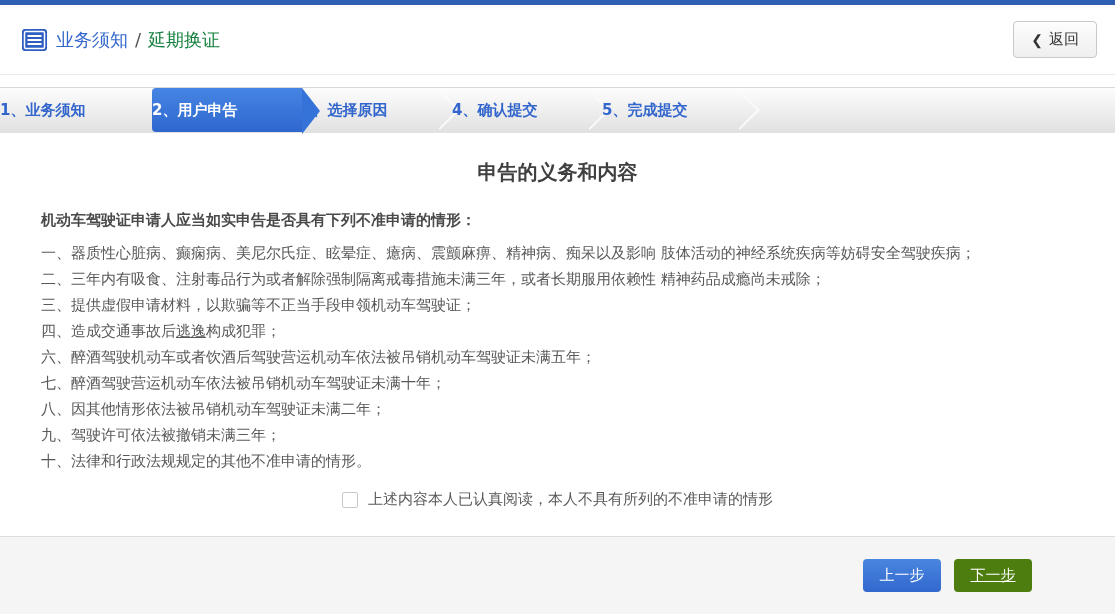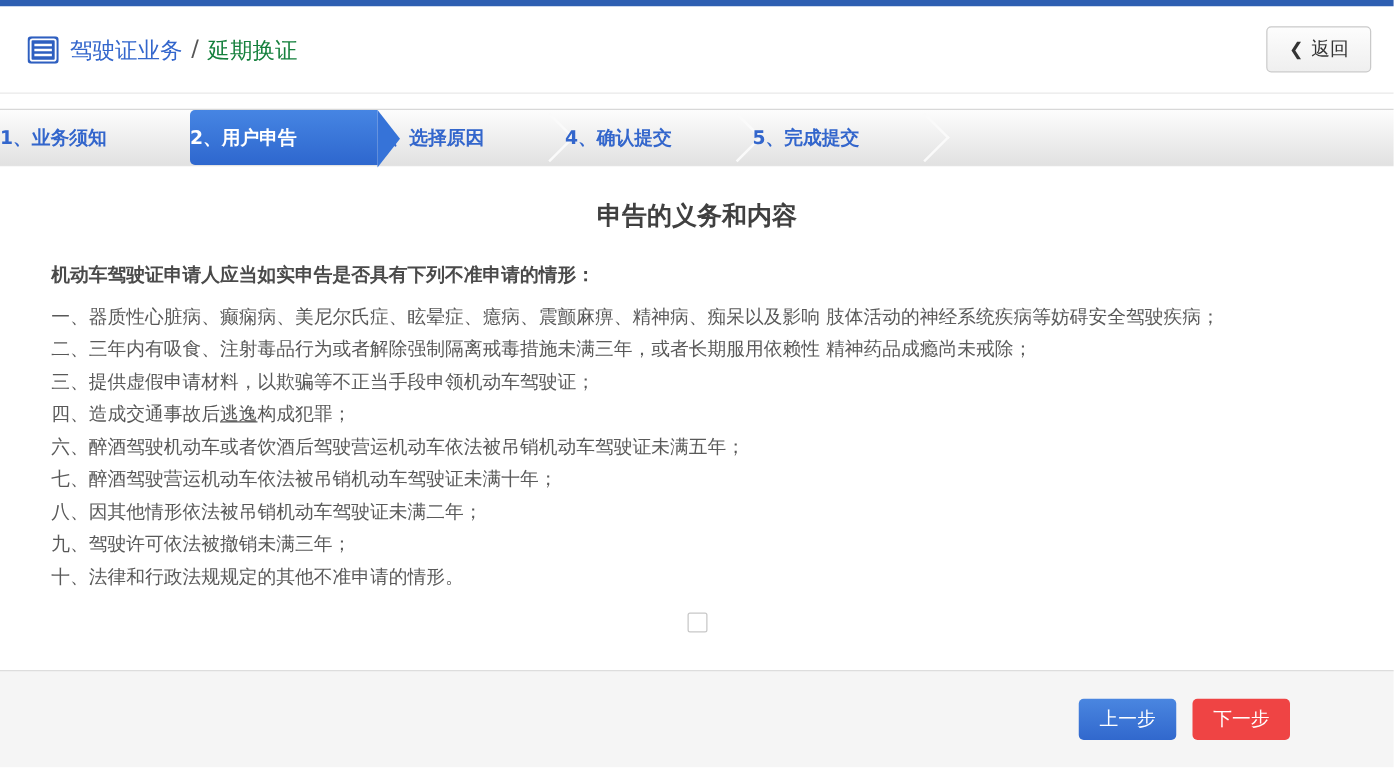--- a/index.html
+++ b/index.html
@@ -96,39 +96,39 @@
     position:absolute; left:0; right:0; bottom:0; height:78px;
     background:#f5f5f5; border-top:1px solid #dddddd;
     display:flex; align-items:center; justify-content:flex-end;
     gap:13px; padding-right:83px;
   }
   .btn {
     width:78px; height:33px; border:none; border-radius:4px;
     font-size:15px; color:#fff; cursor:pointer; font-family:inherit;
   }
   .btn-prev { background:linear-gradient(#4a86e0,#3168cd); }
-  .btn-next { background:#ef4444; cursor:default; }
+  .btn-next { background:#4d7c0f; cursor:default;text-decoration:underline; }
 </style>
 </head>
 <body>
 
 <div class="topbar"></div>
 
 <div class="header">
   <div class="breadcrumb">
     <span class="list-icon">
       <svg width="25" height="22" viewBox="0 0 25 22">
         <rect x="0" y="0" width="25" height="22" rx="3" fill="#2e5fc0"></rect>
         <rect x="2.5" y="2.5" width="20" height="17" rx="1.5" fill="none" stroke="#ffffff" stroke-width="1.5"></rect>
         <rect x="5.5" y="6" width="14" height="2" fill="#ffffff"></rect>
         <rect x="5.5" y="10" width="14" height="2" fill="#ffffff"></rect>
         <rect x="5.5" y="14" width="14" height="2" fill="#ffffff"></rect>
       </svg>
     </span>
-    <span class="bc-primary">驾驶证业务</span>
+    <span class="bc-primary">业务须知</span>
     <span class="bc-sep">/</span>
     <span class="bc-secondary">延期换证</span>
   </div>
   <button class="back-btn">
     <span class="back-chevron">❮</span>
     <span>返回</span>
   </button>
 </div>
 
 <div class="wizard">
@@ -158,19 +158,20 @@
     <li><span>三、提供虚假申请材料，以欺骗等不正当手段申领机动车驾驶证；</span></li>
     <li><span>四、造成交通事故后</span><span class="u-part">逃逸</span><span>构成犯罪；</span></li>
     <li><span>六、醉酒驾驶机动车或者饮酒后驾驶营运机动车依法被吊销机动车驾驶证未满五年；</span></li>
     <li><span>七、醉酒驾驶营运机动车依法被吊销机动车驾驶证未满十年；</span></li>
     <li><span>八、因其他情形依法被吊销机动车驾驶证未满二年；</span></li>
     <li><span>九、驾驶许可依法被撤销未满三年；</span></li>
     <li><span>十、法律和行政法规规定的其他不准申请的情形。</span></li>
   </ul>
   <div class="checkbox-row">
     <input type="checkbox" class="agree-checkbox" style="">
+    <span>上述内容本人已认真阅读，本人不具有所列的不准申请的情形</span>
   </div>
 </div>
 
 <div class="footer">
   <button class="btn btn-prev">上一步</button>
   <button class="btn btn-next" disabled="">下一步</button>
 </div>
 
 </body></html>

